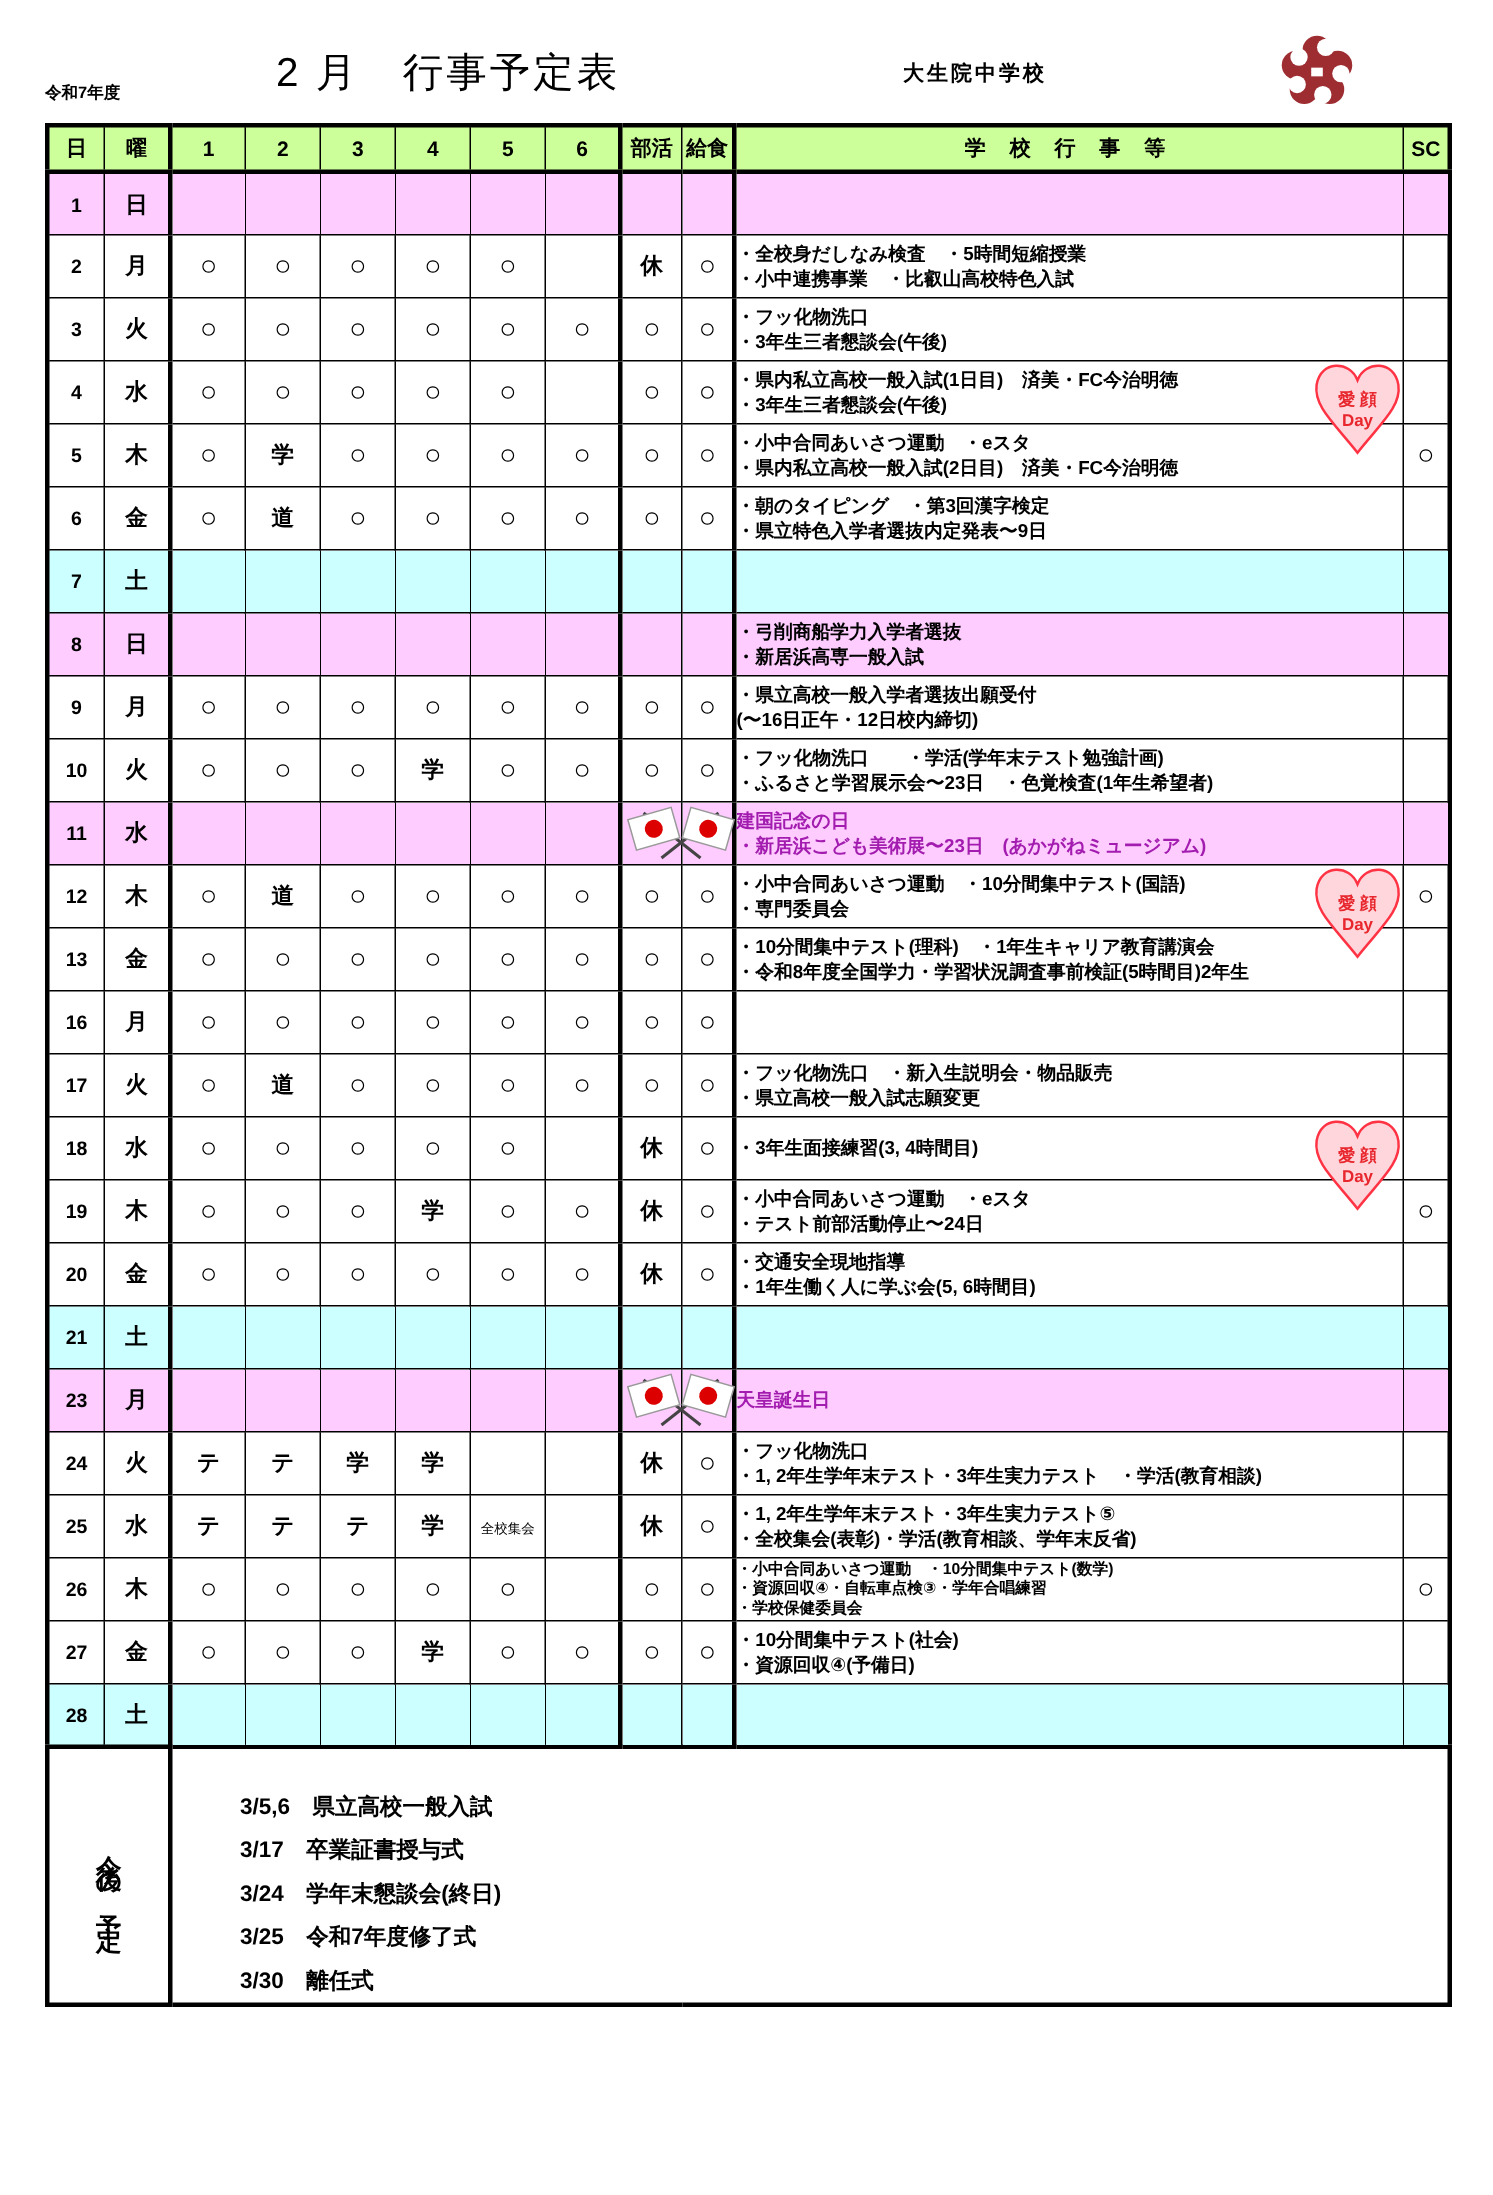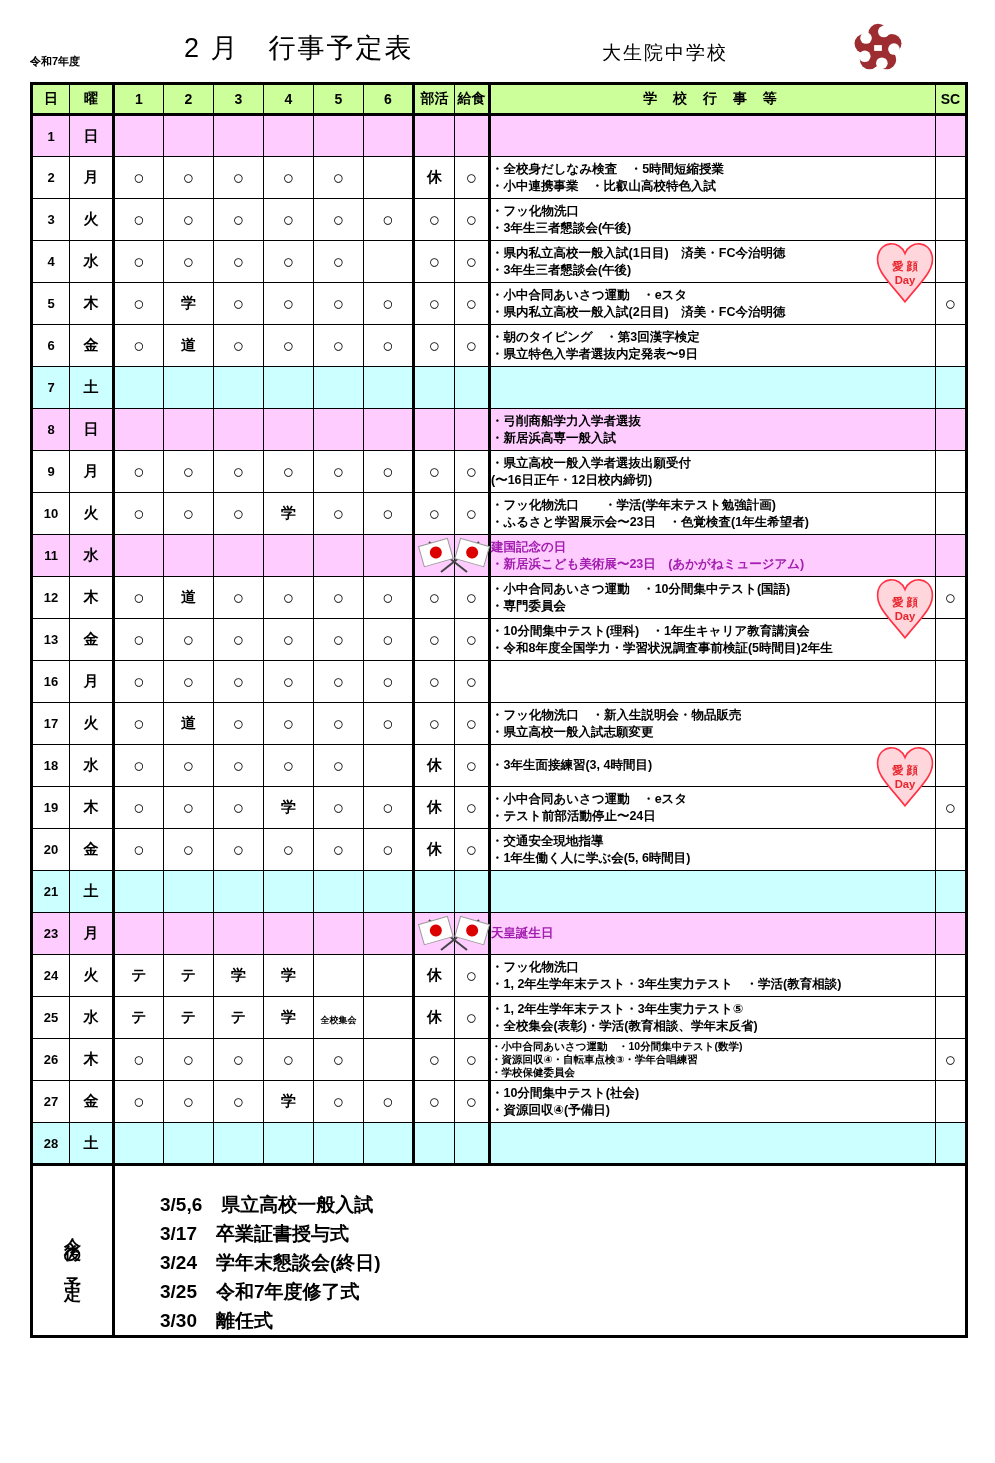--- a/index.html
+++ b/index.html
@@ -4,21 +4,21 @@
 <style>
   html,body{margin:0;padding:0}
   body{
     width:995px;height:1463px;position:relative;background:#fff;color:#000;
     font-family:"Liberation Sans","DejaVu Sans",sans-serif;
     -webkit-font-smoothing:antialiased;
   }
   
   .hdr-year{position:absolute;left:30px;top:54px;font-size:11px;font-weight:bold}
   .hdr-title{position:absolute;left:184px;top:30px;font-size:27px;font-weight:normal;letter-spacing:2px}
-  .hdr-school{position:absolute;left:602px;top:40px;font-size:19px;font-weight:normal;letter-spacing:2px}
+  .hdr-school{position:absolute;left:602px;top:40px;font-size:14px;font-weight:bold;letter-spacing:2px}
   .logo{position:absolute;left:849px;top:19px;width:58px;height:58px}
   
   table.sched{
     position:absolute;left:30px;top:82px;width:935px;
     border-collapse:collapse;table-layout:fixed;border:3px solid #000;
   }
   .sched th,.sched td{border:1.8px solid #000;padding:0;overflow:visible}
   .sched th{
     height:28px;background:#ccff99;font-size:14px;font-weight:bold;
     text-align:center;border-bottom:3px solid #000;
@@ -26,42 +26,42 @@
   th.ev-h{letter-spacing:6px}
   .thickL{border-left-width:3px !important}
   tr.cal{height:42px}
   tr.sun td{background:#ffccff}
   tr.sat td{background:#ccffff}
   .c-day{text-align:center;font-size:13px;font-weight:bold}
   .c-wd{text-align:center;font-size:15px;font-weight:bold}
   .c-p,.c-club,.c-lunch,.c-sc{text-align:center;vertical-align:middle;position:relative}
   .ring{font-size:19px;line-height:1}
   .kanji{font-size:15px;font-weight:bold}
-  .tiny{font-size:9px;font-weight:bold;letter-spacing:0}
+  .tiny{font-size:9px;font-weight:normal;letter-spacing:0}
   .c-ev{
     text-align:left;vertical-align:middle;position:relative;
     padding:2px 4px 2px 8px;font-size:12.5px;font-weight:bold;line-height:1.32;
   }
   .c-ev.small{font-size:10.5px;line-height:1.25}
   .c-ev.red .ev-line{color:#a21caf}
   .ev-line{white-space:nowrap}
   
   .flags-icon{position:absolute;left:1px;top:2px;width:76px;height:38px;z-index:3}
   
   .heart-badge{position:absolute;right:-2px;top:-4px;width:64px;height:72px;z-index:4}
   
   tr.future{height:150px}
   tr.future td{border-top:3px solid #000;background:#fff}
   .future-label-cell{text-align:center;vertical-align:middle}
   .future-label{
     writing-mode:vertical-rl;text-orientation:upright;margin:0 auto;
     font-size:17px;font-weight:bold;letter-spacing:7px;
   }
   .future-body{vertical-align:top}
-  .future-items{padding:24px 0 0 45px;font-size:19px;font-weight:bold;line-height:29px}
+  .future-items{padding:24px 0 0 45px;font-size:15px;font-weight:bold;line-height:29px}
 </style>
 </head>
 <body>
 
 <div class="hdr-year">令和7年度</div>
 <div class="hdr-title">2 月　行事予定表</div>
 <div class="hdr-school">大生院中学校</div>
 <svg class="logo" viewBox="0 0 60 60">
   <g fill="#9e2d32">
     <circle cx="30" cy="15" r="10"></circle>

